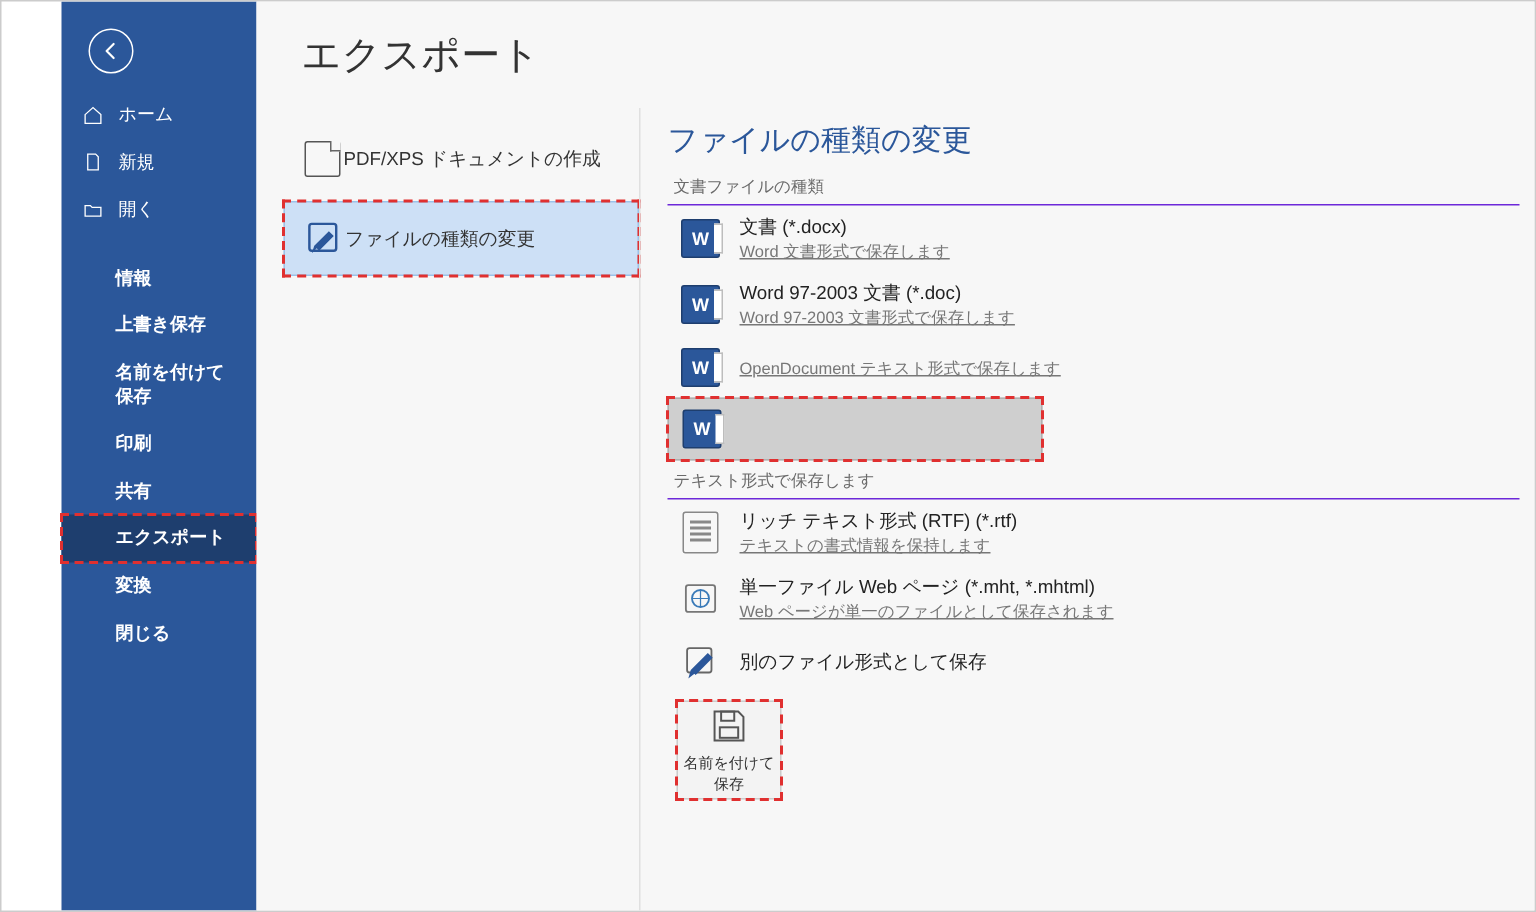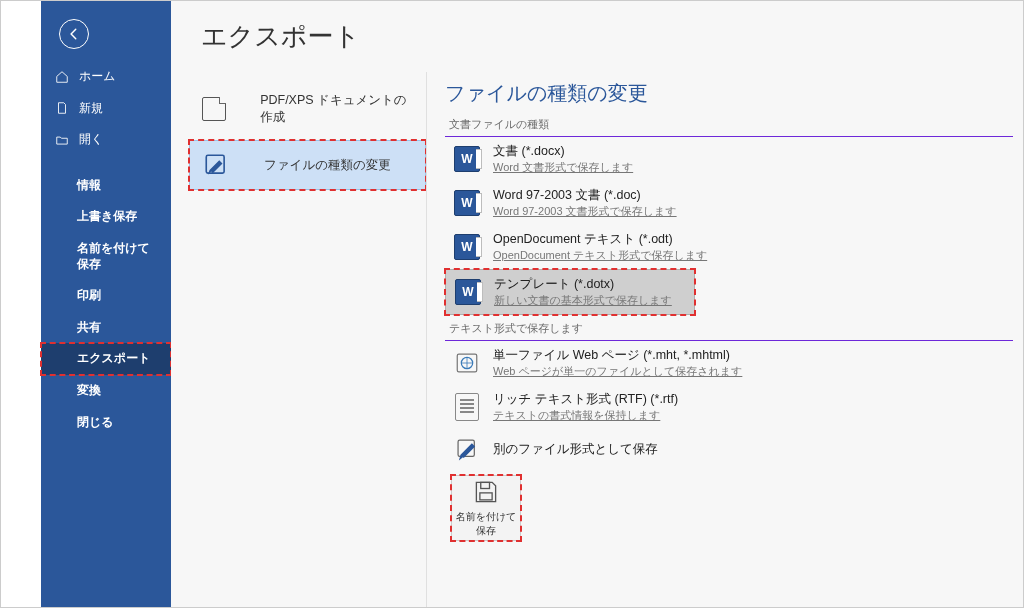--- a/index.html
+++ b/index.html
@@ -11,21 +11,21 @@
   .nav-item { display: flex; align-items: center; padding: 8px 14px; font-size: 12px; cursor: pointer; gap: 10px; }
   .nav-item.sub { padding-left: 36px; font-weight: bold; }
   .nav-item.active { background: #1e3e6e; }
   .nav-item svg { width: 14px; height: 14px; flex-shrink: 0; }
   .nav-label { line-height: 1.3; }
   .highlight-border { outline: 2px dashed #e03030; outline-offset: -1px; }
   .main { flex: 1; display: flex; flex-direction: column; background: #f7f7f7; }
   .page-title { font-size: 26px; color: #333; padding: 18px 0 18px 30px; font-weight: 400; }
   .export-body { display: flex; flex: 1; }
   .export-options { width: 255px; padding: 10px 0 0 18px; }
-  .export-opt { display: flex; align-items: center; gap: 34px; padding: 10px 12px; font-size: 12.5px; color: #333; cursor: pointer; margin-bottom: 4px; }
+  .export-opt { display: flex; align-items: center; gap: 0; padding: 10px 12px; font-size: 12.5px; color: #333; cursor: pointer; margin-bottom: 4px; }
   .export-opt.selected { background: #cde0f6; border: 1px solid #9cc2e8; }
   .export-opt.selected.highlight-border { background: #cde0f6; }
   .export-opt .icon-box { width: 28px; height: 28px; display: flex; align-items: center; justify-content: center; }
   .export-detail { flex: 1; padding: 4px 10px 10px 18px; border-left: 1px solid #e0e0e0; }
   .detail-title { color: #2b579a; font-size: 20px; margin: 4px 0 8px 0; font-weight: 400; }
   .group-header { font-size: 11px; color: #6a6a6a; padding: 2px 0 4px 4px; border-bottom: 1px solid #6d28d9; margin: 4px 0 0 0; }
   .file-type { display: flex; align-items: center; gap: 12px; padding: 6px 8px; cursor: pointer; }
   .file-type.selected { background: #cfcfcf; border: 1px solid #b0b0b0; }
   .file-type .ft-icon { width: 28px; height: 28px; flex-shrink: 0; display: flex; align-items: center; justify-content: center; }
   .ft-text .ft-title { font-size: 12.5px; color: #222; }
@@ -138,59 +138,54 @@
             <div class="ft-title">Word 97-2003 文書 (*.doc)</div>
             <div class="ft-desc">Word 97-2003 文書形式で保存します</div>
           </div>
         </div>
 
         <div class="file-type">
           <span class="ft-icon">
               <span class="word-badge">W</span>
             </span>
           <div class="ft-text">
-            <div class="ft-title">OpenDocument テキスト (*.odt)</div>
             <div class="ft-desc">OpenDocument テキスト形式で保存します</div>
           </div>
         </div>
 
         <div class="file-type selected highlight-border" style="width:250px">
           <span class="ft-icon">
               <span class="word-badge">W</span>
             </span>
-          <div class="ft-text">
-            <div class="ft-title">テンプレート (*.dotx)</div>
-            <div class="ft-desc">新しい文書の基本形式で保存します</div>
-          </div>
         </div>
 
         <div class="group-header">テキスト形式で保存します</div>
 
+
+        <div class="file-type">
+          <span class="ft-icon">
+              <span class="doc-page"></span>
+            </span>
+          <div class="ft-text">
+            <div class="ft-title">リッチ テキスト形式 (RTF) (*.rtf)</div>
+            <div class="ft-desc">テキストの書式情報を保持します</div>
+          </div>
+        </div>
 
         <div class="file-type">
           <span class="ft-icon">
             <svg viewBox="0 0 32 32" width="26" height="26">
                 <rect x="4" y="5" width="24" height="22" rx="2" fill="none" stroke="#777" stroke-width="1.5"></rect>
                 <circle cx="16" cy="16" r="7" fill="none" stroke="#3a7ab8" stroke-width="1.5"></circle>
                 <path d="M9 16h14M16 9v14" stroke="#3a7ab8" stroke-width="1"></path>
               </svg>
           </span>
           <div class="ft-text">
             <div class="ft-title">単一ファイル Web ページ (*.mht, *.mhtml)</div>
             <div class="ft-desc">Web ページが単一のファイルとして保存されます</div>
-          </div>
-        </div>
-
-        <div class="file-type">
-          <span class="ft-icon">
-              <span class="doc-page"></span>
-            </span>
-          <div class="ft-text">
-            <div class="ft-title">リッチ テキスト形式 (RTF) (*.rtf)</div>
-            <div class="ft-desc">テキストの書式情報を保持します</div>
           </div>
         </div>
 
         <div class="file-type">
           <span class="ft-icon">
             <svg viewBox="0 0 32 32" width="26" height="26">
                 <rect x="5" y="5" width="20" height="20" rx="2" fill="none" stroke="#666" stroke-width="1.5"></rect>
                 <path d="M11 26l-5 4 2-7 14-14 4 4-14 14z" fill="#2b579a"></path>
               </svg>
           </span>

